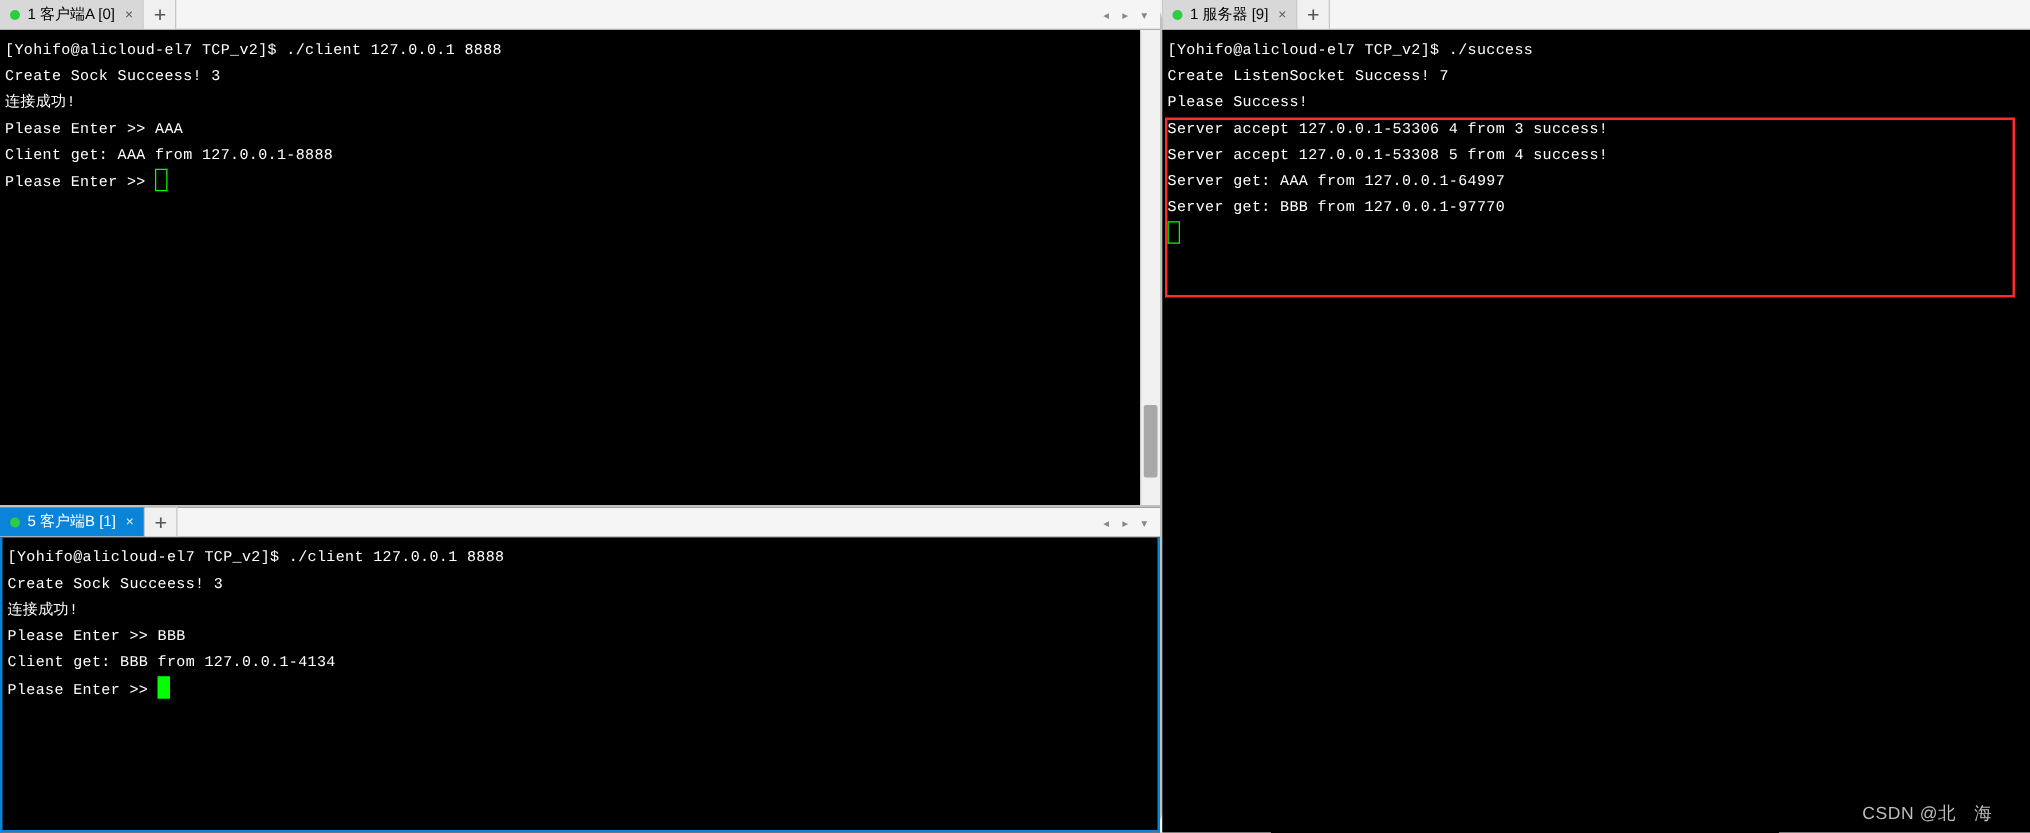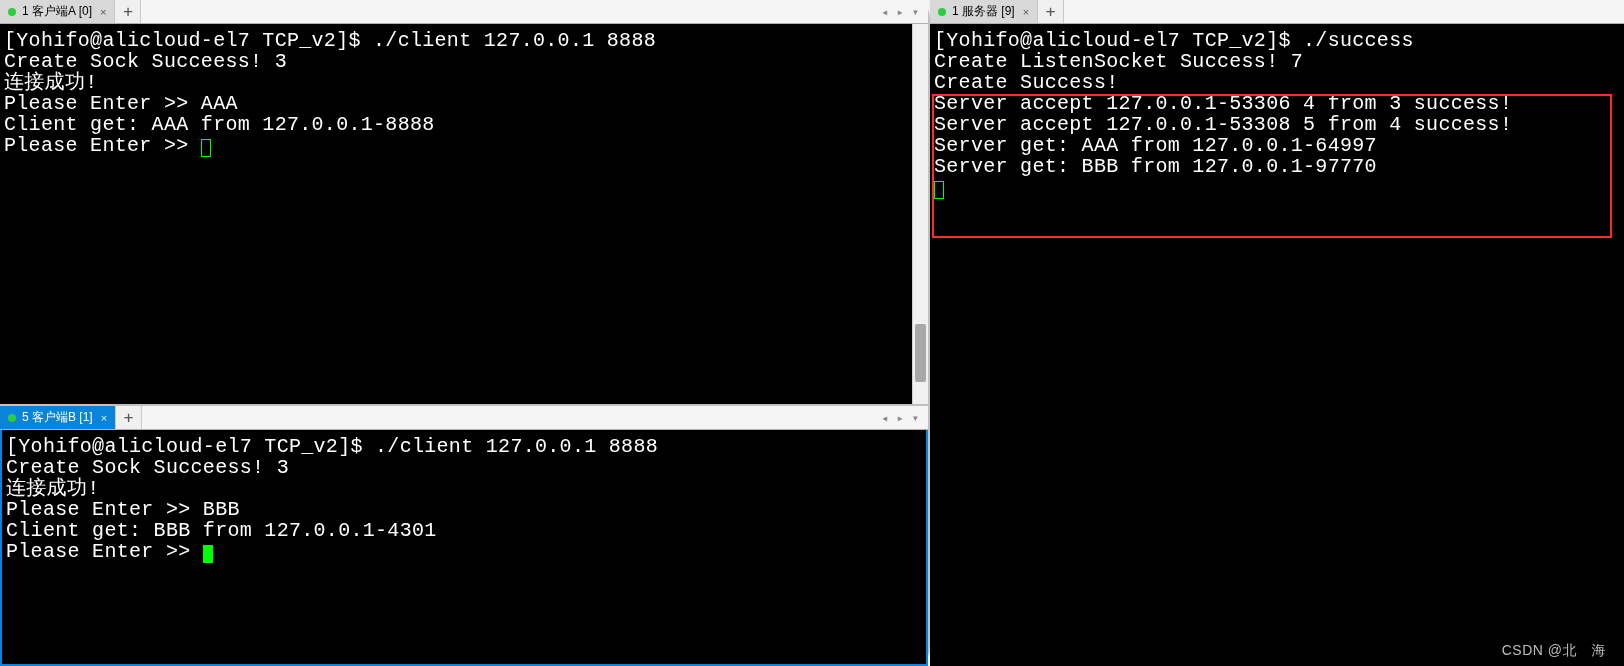--- a/index.html
+++ b/index.html
@@ -84,21 +84,21 @@
     font-size: 12px;
     color: #888;
     padding: 0 3px;
     cursor: pointer;
   }
 
   .terminal {
     flex: 1;
     background: #000;
     color: #fff;
-    font-size: 20px;
+    font-size: 12px;
     line-height: 21px;
     padding: 6px 4px;
     white-space: pre;
     font-family: "Consolas", "Courier New", monospace;
     overflow: hidden;
     position: relative;
     letter-spacing: 0.3px;
   }
   .terminal.active-border {
     border: 2px solid #0a84d8;
@@ -136,21 +136,21 @@
   }
 
   .highlight-box {
     position: absolute;
     border: 2px solid #ff2a2a;
     pointer-events: none;
   }
 
   .watermark {
     position: absolute;
-    right: 18px;
+    right: 30px;
     bottom: 6px;
     font-size: 14px;
     color: #bdbdbd;
     font-family: sans-serif;
     letter-spacing: 0.5px;
   }
 </style>
 </head>
 <body>
 
@@ -193,39 +193,39 @@
         <div class="tabbar-right">
           <span class="nav-arrow">◂</span>
           <span class="nav-arrow">▸</span>
           <span class="nav-menu">▾</span>
         </div>
       </div>
       <div class="terminal active-border"><span>[Yohifo@alicloud-el7 TCP_v2]$ ./client 127.0.0.1 8888</span>
 <span>Create Sock Succeess! 3</span>
 <span>连接成功!</span>
 <span>Please Enter &gt;&gt; BBB</span>
-<span>Client get: BBB from 127.0.0.1-4301</span>
+<span>Client get: BBB from 127.0.0.1-4134</span>
 <span>Please Enter &gt;&gt; </span><span class="cursor-green"></span></div>
     </div>
 
   </div>
 
   <div class="right-col">
     <div class="pane pane-right">
       <div class="tabbar">
         <div class="tab active">
           <span class="dot"></span>
           <span>1 服务器 [9]</span>
           <span class="close-x">×</span>
         </div>
         <div class="add-tab">+</div>
       </div>
       <div class="terminal"><span>[Yohifo@alicloud-el7 TCP_v2]$ ./success</span>
 <span>Create ListenSocket Success! 7</span>
-<span>Create Success!</span>
+<span>Please Success!</span>
 <span>Server accept 127.0.0.1-53306 4 from 3 success!</span>
 <span>Server accept 127.0.0.1-53308 5 from 4 success!</span>
 <span>Server get: AAA from 127.0.0.1-64997</span>
 <span>Server get: BBB from 127.0.0.1-97770</span>
 <span class="cursor-hollow"></span></div>
       <div class="highlight-box" style="left:2px;top:94px;width:680px;height:144px"></div>
     </div>
   </div>
 </div>
 

